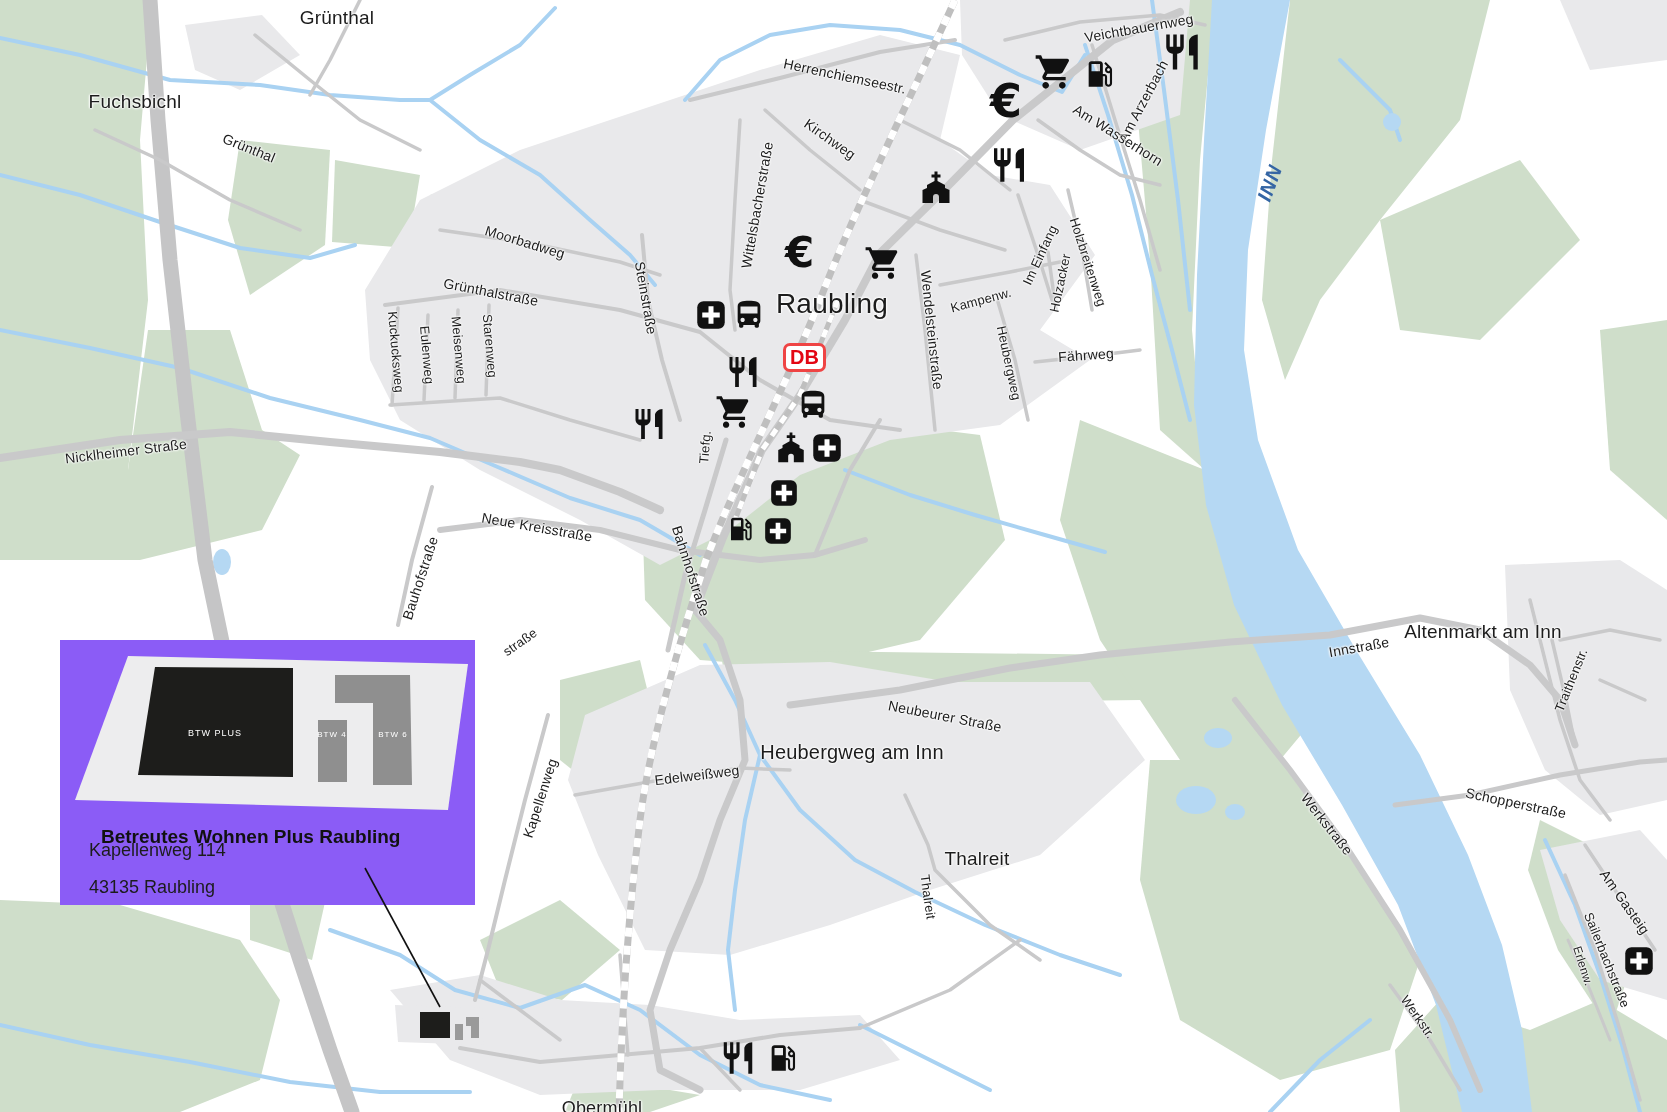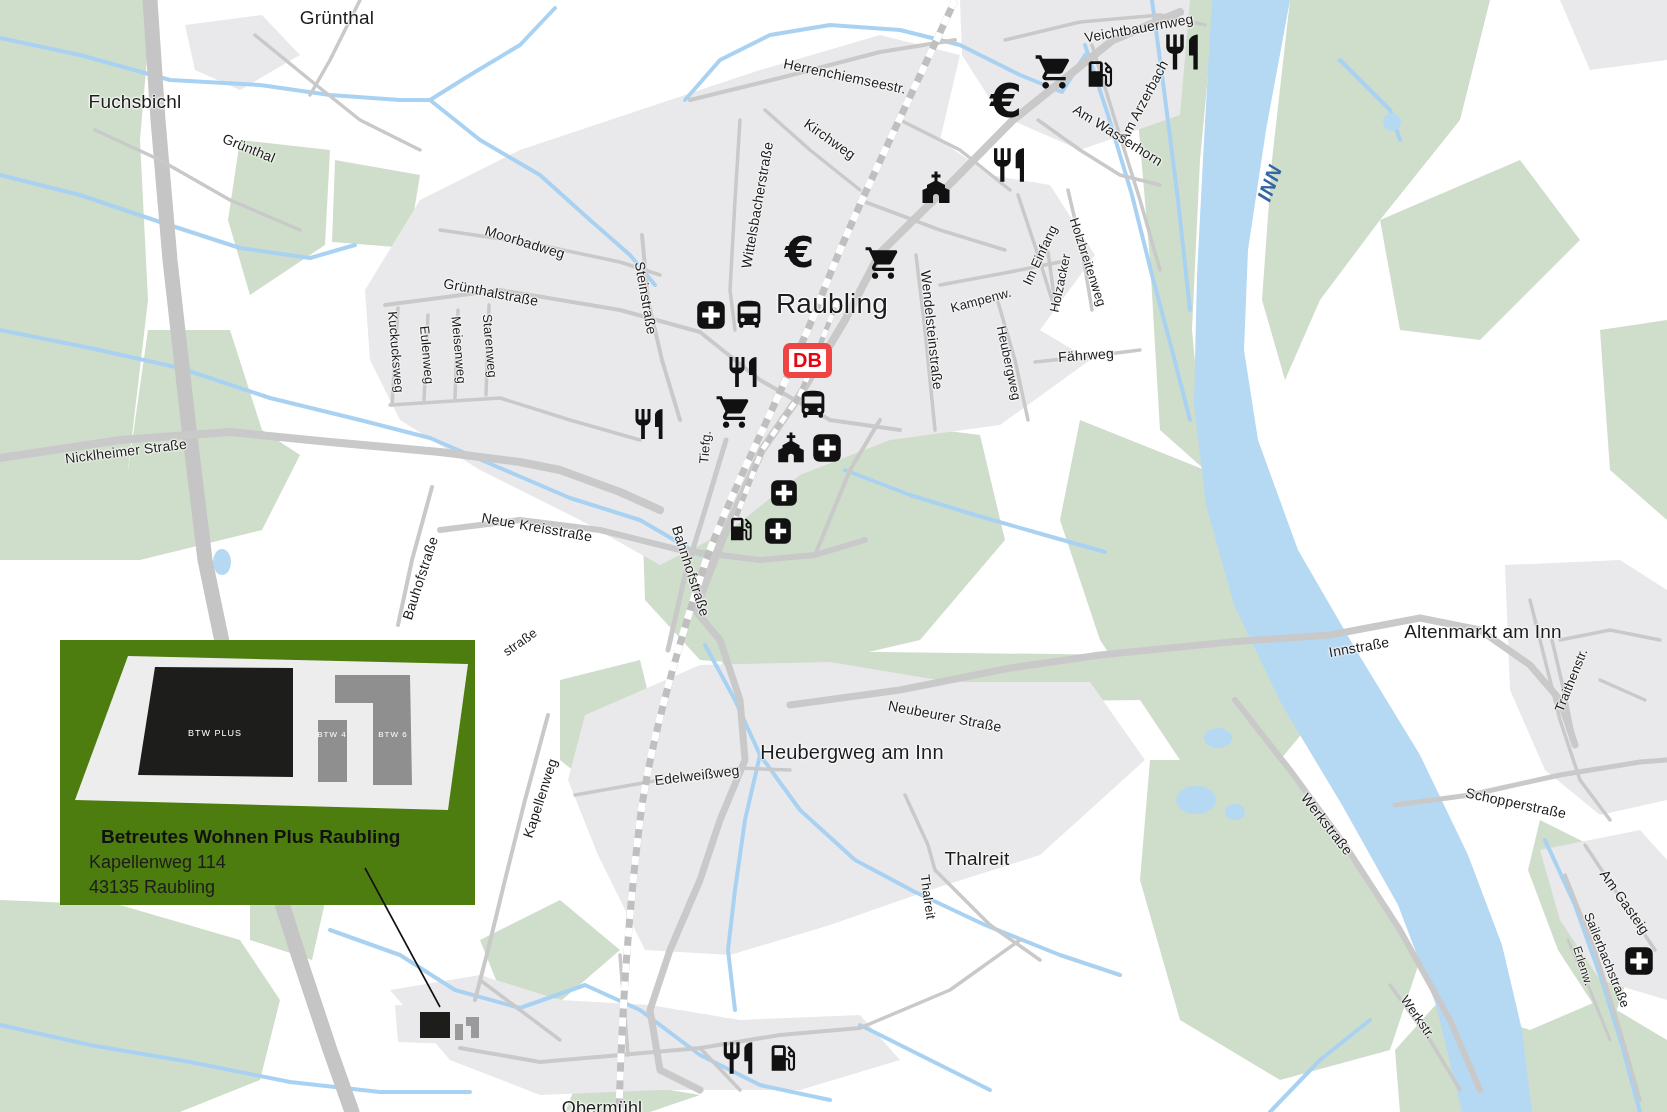--- a/index.html
+++ b/index.html
@@ -7,29 +7,29 @@
          font-family:"Liberation Sans",sans-serif;}
   #basemap{position:absolute;left:0;top:0;z-index:1;}
   #map-labels{position:absolute;left:0;top:0;width:100%;height:100%;z-index:3;pointer-events:none;}
   .map-label{position:absolute;white-space:nowrap;color:#1c1c1c;
     text-shadow:0 0 2px #fff,0 0 2px #fff,0 0 3px #fff,0 0 3px #fff;}
   .place-label{font-weight:400;letter-spacing:.2px;}
   .street-label{font-weight:400;letter-spacing:.2px;}
   .water-label{font-style:italic;font-weight:700;letter-spacing:1px;}
   .map-icon{position:absolute;z-index:4;line-height:0;}
   .euro-glyph{font-weight:700;color:#111;line-height:1;font-family:"DejaVu Sans",sans-serif;}
-  #db-logo{position:absolute;z-index:4;background:#fff;border:6px solid #ef4444;border-radius:7px;
+  #db-logo{position:absolute;z-index:4;background:#fff;border:3px solid #ef4444;border-radius:7px;
     color:#e30613;font-weight:700;font-size:20px;line-height:1;padding:1px 4px 2px 4px;
     font-family:"Liberation Sans",sans-serif;letter-spacing:0;}
-  #legend{position:absolute;left:60px;top:640px;width:415px;height:265px;background:#4d7c0f;z-index:5;}
+  #legend{position:absolute;left:60px;top:640px;width:415px;height:265px;background:#8b5cf6;z-index:5;}
   #legend svg{position:absolute;left:0;top:0;}
   .bld-label{position:absolute;color:#fff;font-size:9px;letter-spacing:1px;z-index:2;
     transform:translate(-50%,-50%);white-space:nowrap;}
   #legend-title{position:absolute;left:41px;top:186px;font-size:19px;font-weight:700;color:#111;}
-  #legend-addr1{position:absolute;left:29px;top:212px;font-size:18px;color:#1c1c1c;}
+  #legend-addr1{position:absolute;left:29px;top:200px;font-size:18px;color:#1c1c1c;}
   #legend-addr2{position:absolute;left:29px;top:237px;font-size:18px;color:#1c1c1c;}
   #overlay{position:absolute;left:0;top:0;z-index:6;pointer-events:none;}
 </style>
 </head>
 <body>
 
 <div id="stage">
 
 <svg id="basemap" width="1667" height="1112" viewBox="0 0 1667 1112">
   <g fill="#cfdeca" stroke="none">

